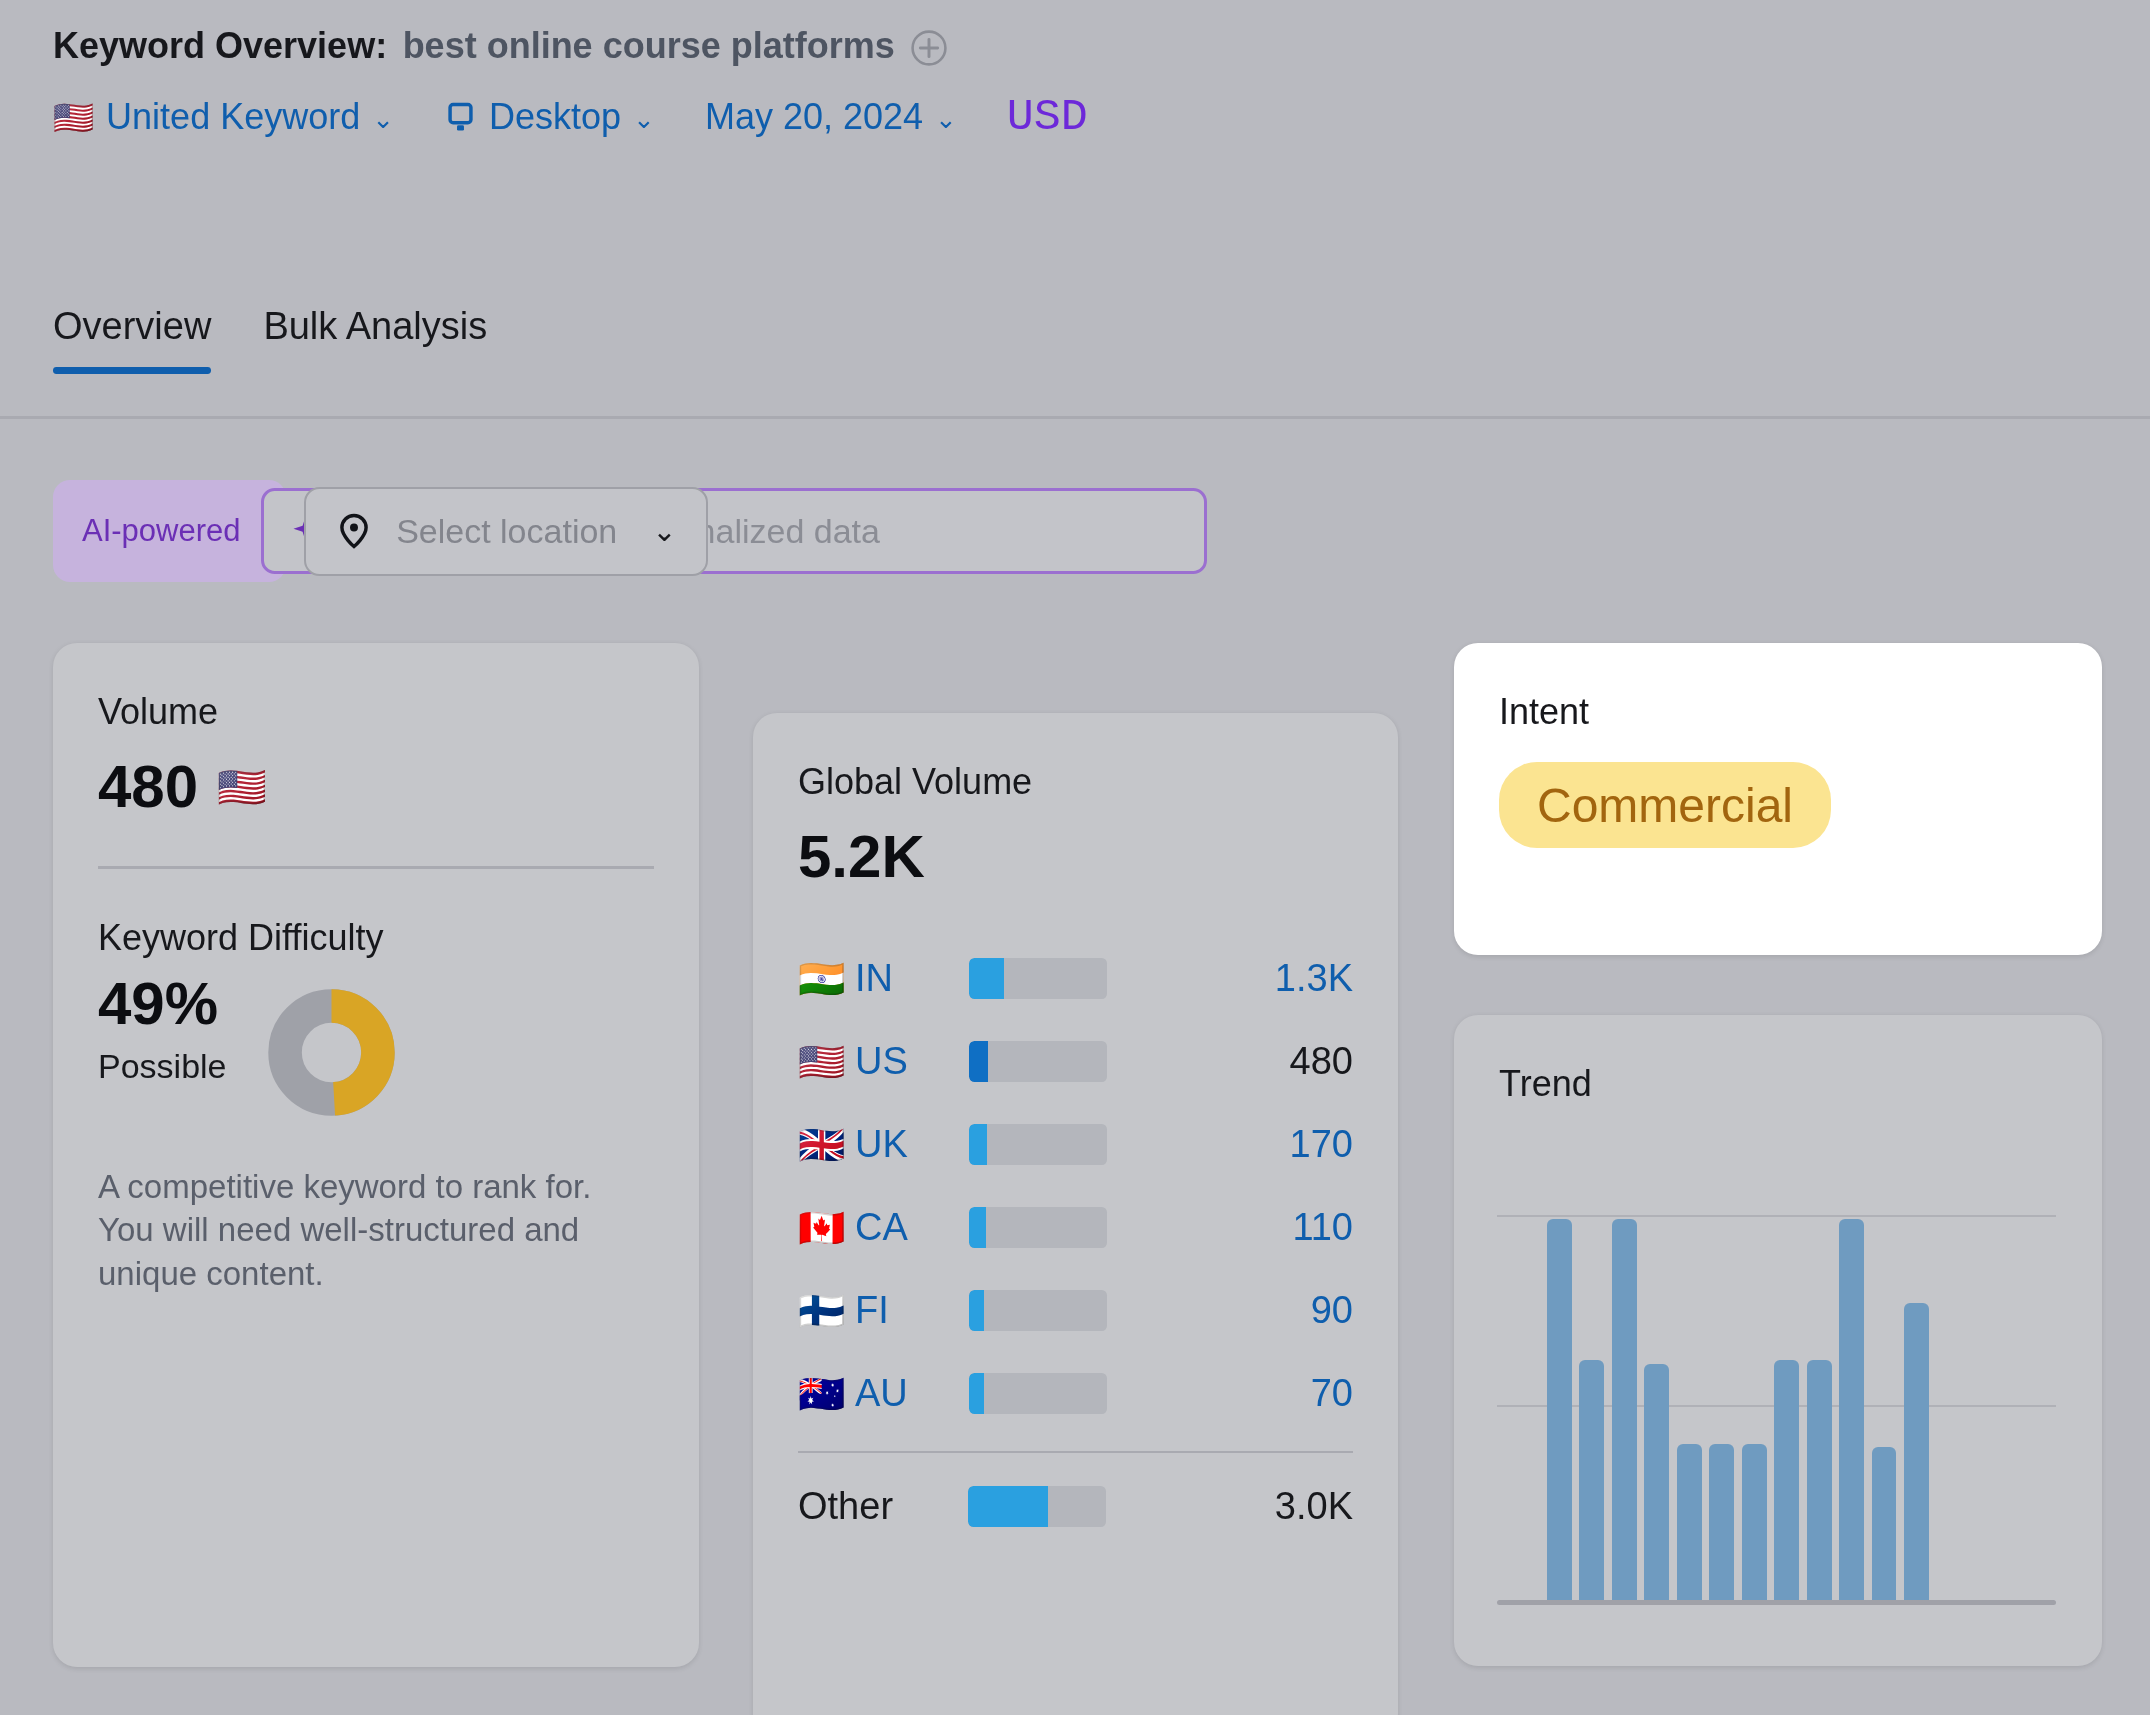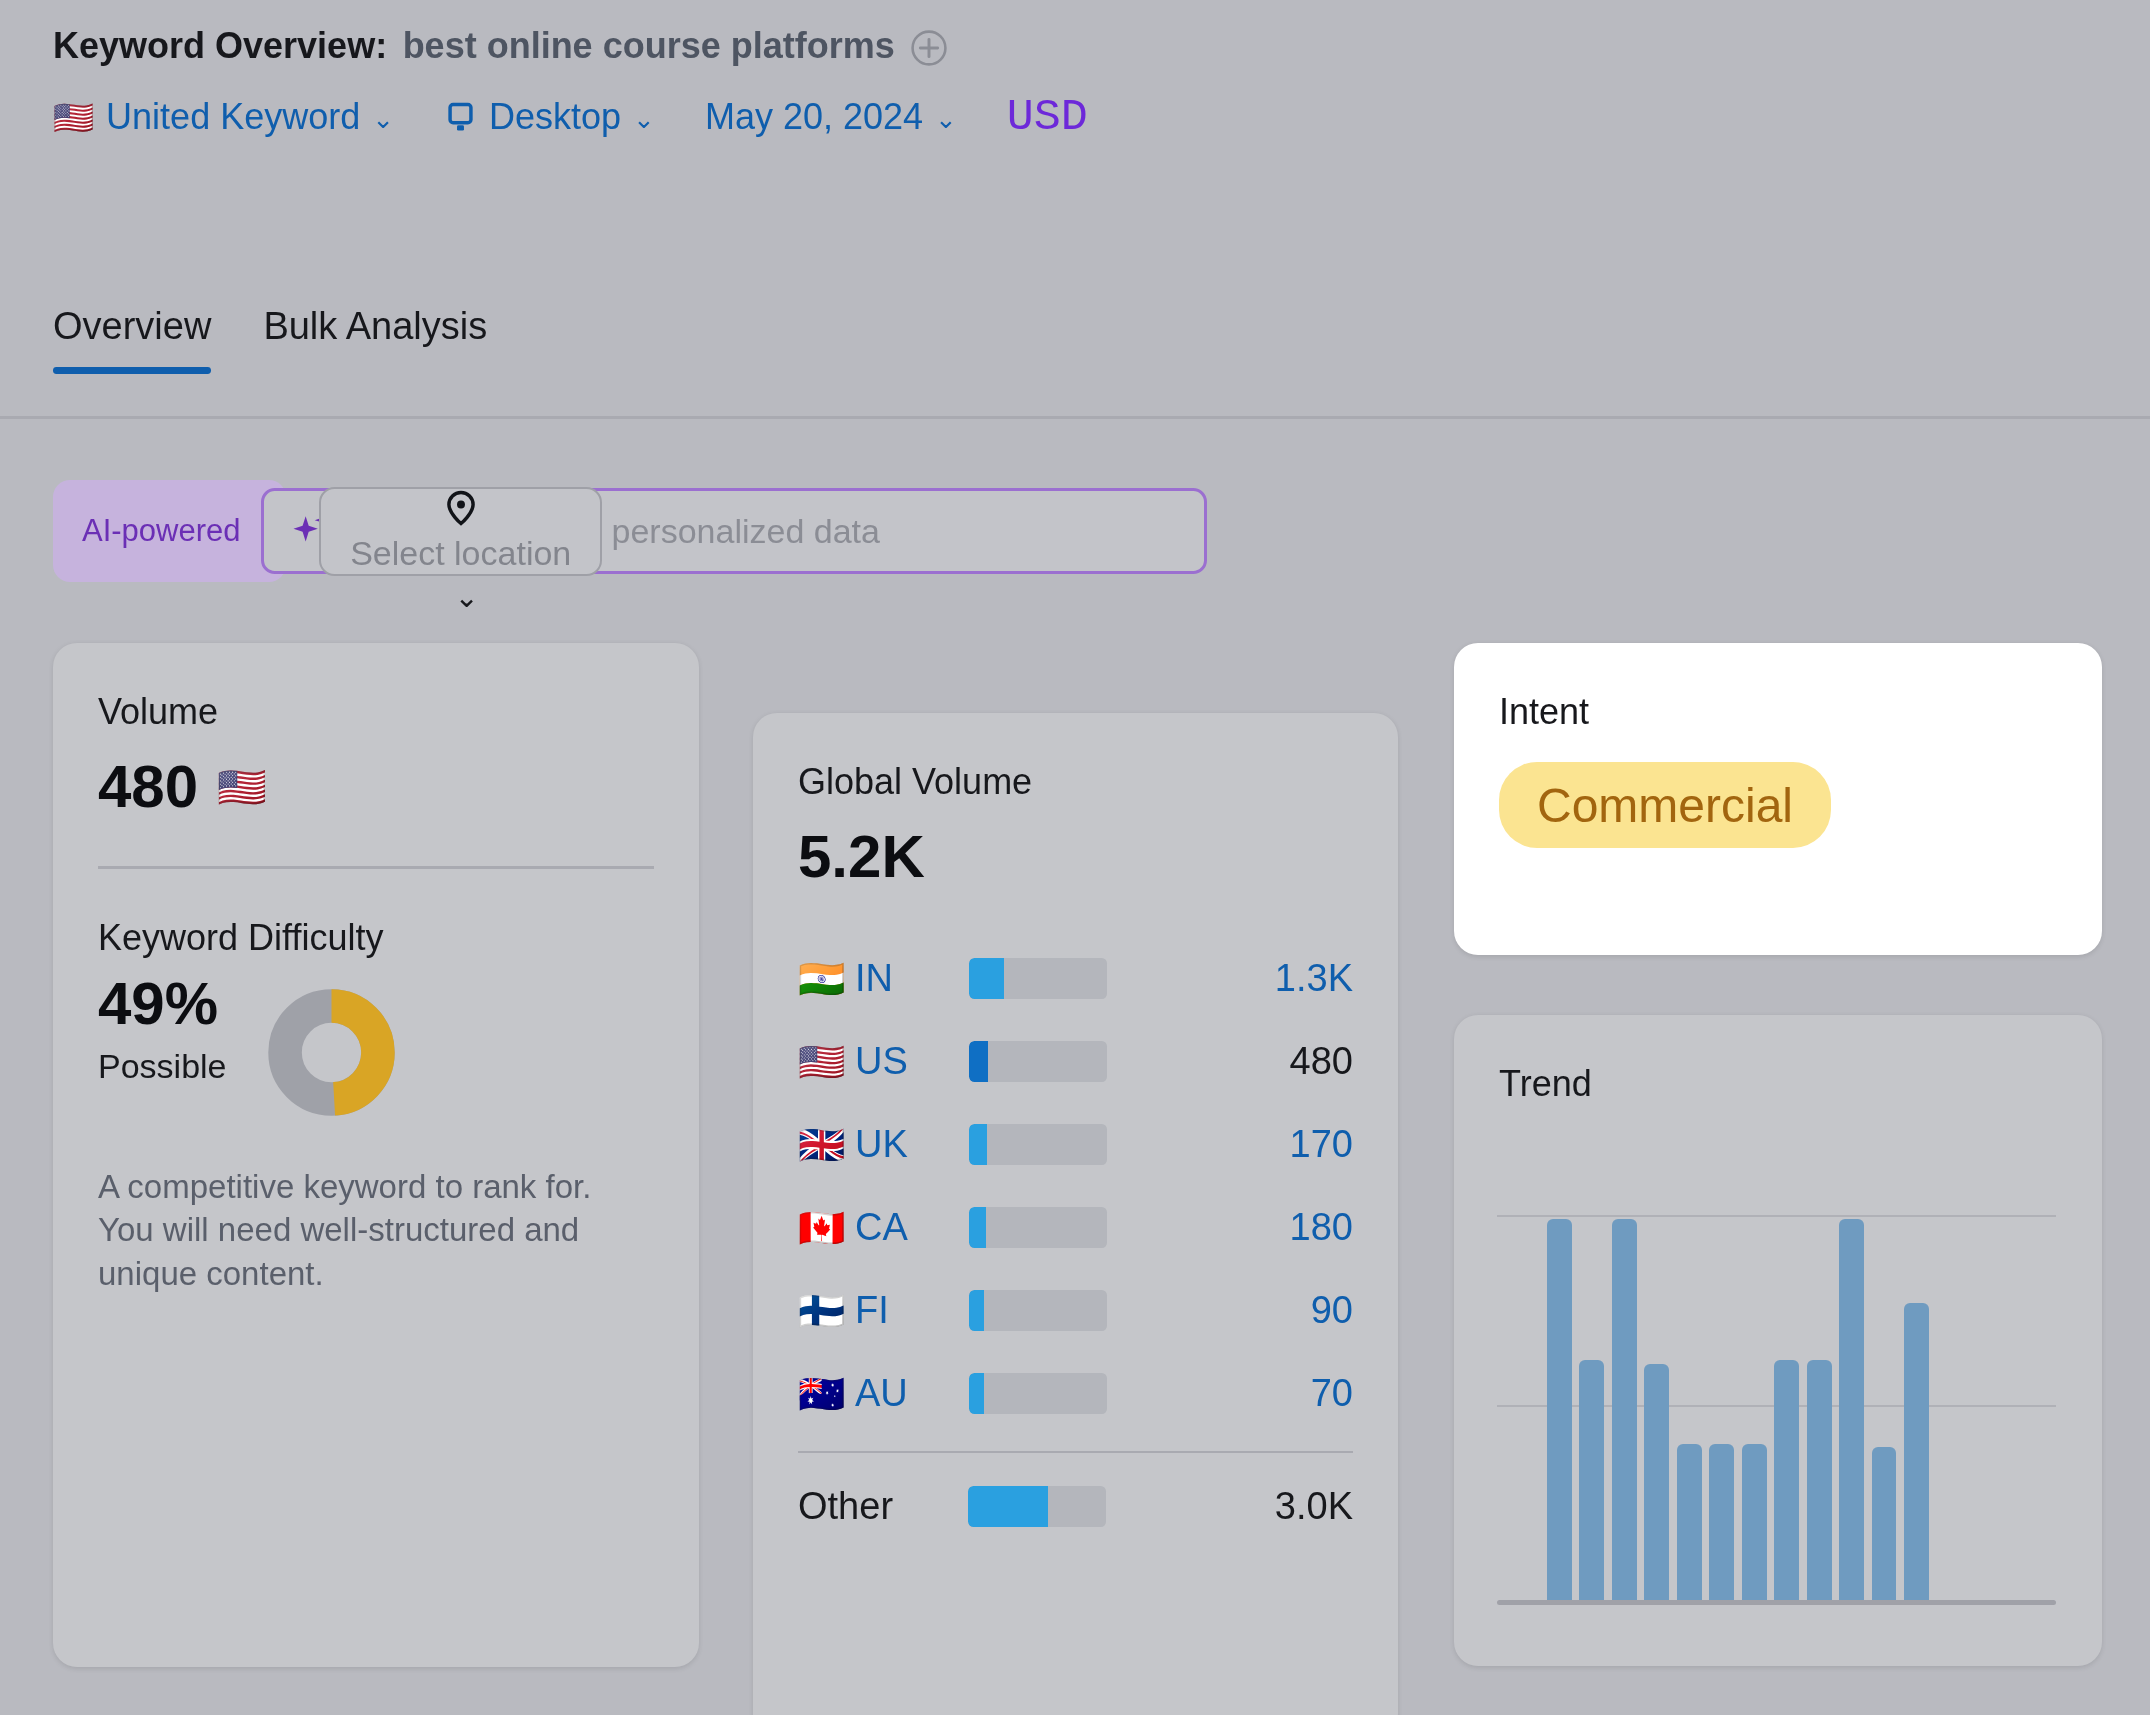--- a/index.html
+++ b/index.html
@@ -55,25 +55,24 @@
     margin-left:20.6px; height:86px; width:946px;
     border:3.4px solid #9b6fd0; border-radius:13.8px;
     background:#c3c4c9;
     display:flex; align-items:center; gap:20.6px; padding:0 26px; box-sizing:border-box;
     margin-right:-950px; 
   }
   .sparkle { width:40px; height:40px; flex:none; }
   .domain-ph { color:#8b8d95; font-size:34px; white-space:nowrap; }
 
   .loc-btn {
-    margin-left:33px; height:89px;
+    margin-left:18px; height:89px;
     border:2.6px solid #9fa0a7; border-radius:15.5px; background:#c3c4c9;
-    display:flex; align-items:center; gap:7px; padding:0 29px; box-sizing:border-box;
+    display:flex; align-items:center; gap:23px; padding:0 29px; box-sizing:border-box;
     cursor:pointer;
-    flex-direction:column;
   }
   .pin-icon { width:38px; height:38px; flex:none; }
   .loc-label { color:#83858d; font-size:34px; white-space:nowrap; }
   .loc-caret { font-size:29px; color:#17181c; margin-left:12px; }
 
   
   .card { position:absolute; border-radius:24px; box-shadow:0 1.7px 5.2px rgba(0,0,0,.10); }
   .card-grey { background:#c5c6ca; }
   .card-white { background:#ffffff; }
 
@@ -255,21 +254,21 @@
             <span class="gv-bar-fill" style="display:block;width:13%"></span>
           </span>
           <span class="gv-val">170</span>
         </div>
         <div class="gv-row">
           <span class="gv-flag">🇨🇦</span>
           <span class="gv-code">CA</span>
           <span class="gv-bar">
             <span class="gv-bar-fill" style="display:block;width:12%"></span>
           </span>
-          <span class="gv-val">180</span>
+          <span class="gv-val">110</span>
         </div>
         <div class="gv-row">
           <span class="gv-flag">🇫🇮</span>
           <span class="gv-code">FI</span>
           <span class="gv-bar">
             <span class="gv-bar-fill" style="display:block;width:11%"></span>
           </span>
           <span class="gv-val">90</span>
         </div>
         <div class="gv-row">

